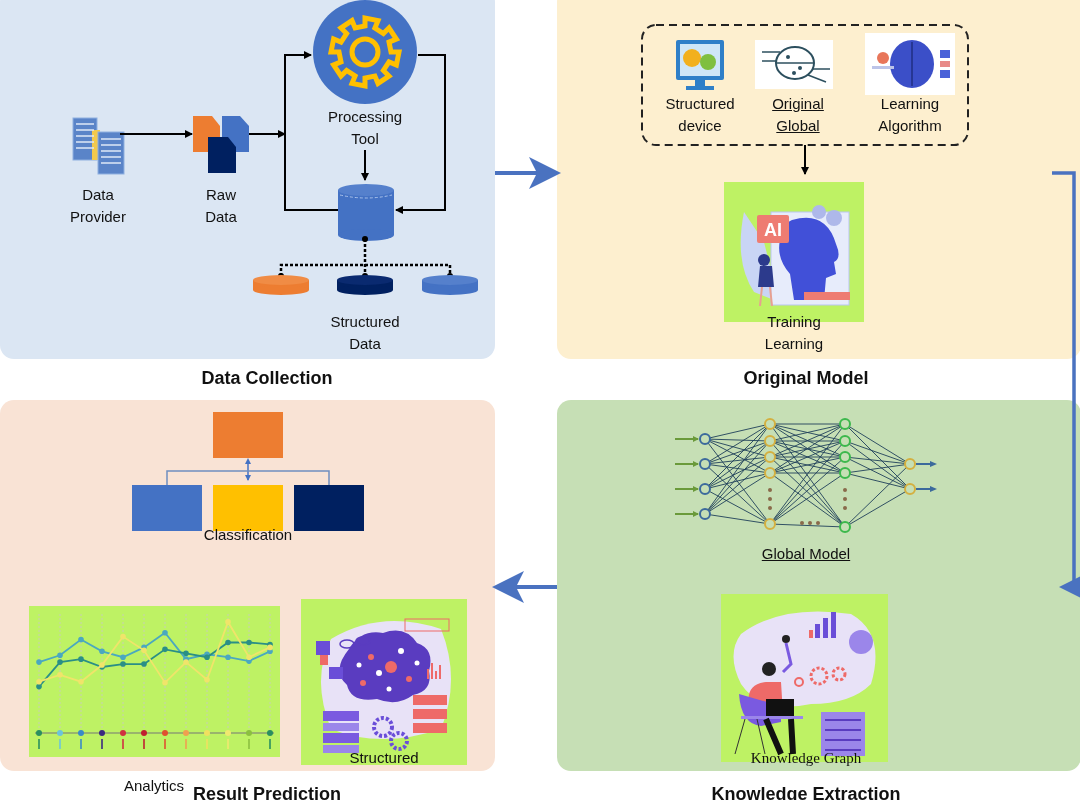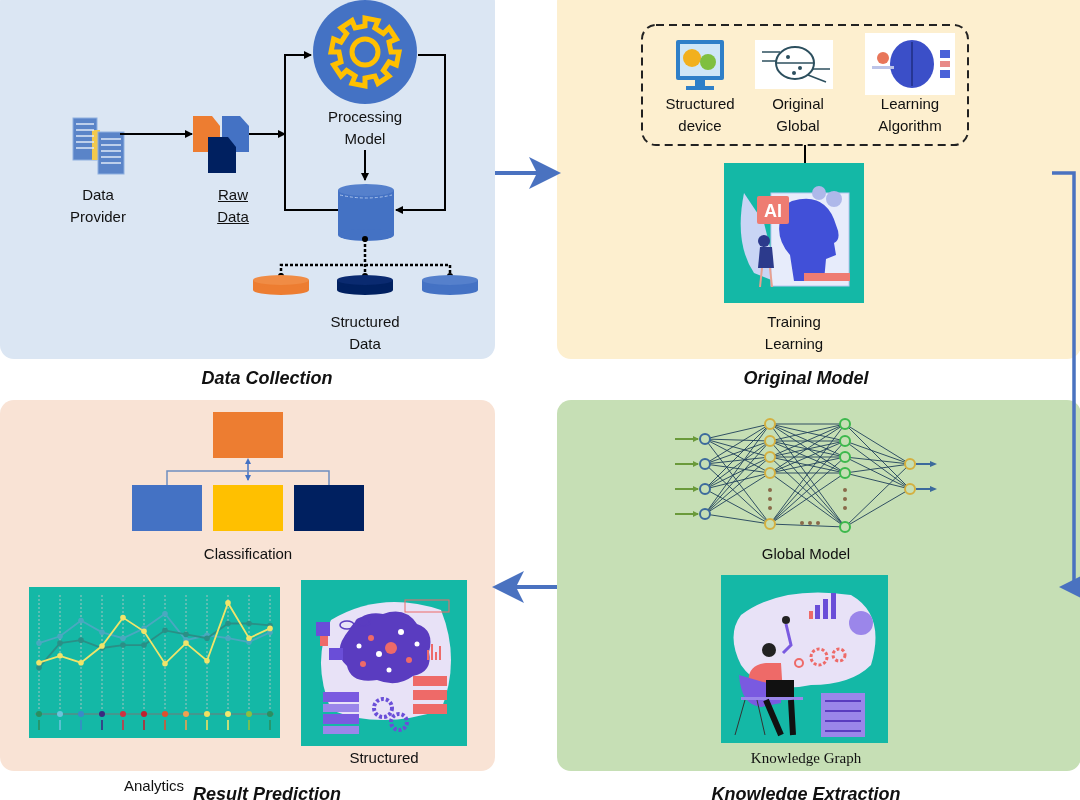--- a/index.html
+++ b/index.html
@@ -2,24 +2,24 @@
 <html><head>
 <meta charset="utf-8">
 <style>
   html,body{margin:0;padding:0;background:#ffffff;}
   body{width:1080px;height:800px;position:relative;overflow:hidden;font-family:"Liberation Sans",sans-serif;color:#111;}
   .panel{position:absolute;border-radius:14px;}
   #p-dc{left:0;top:-12px;width:495px;height:371px;background:#dbe6f3;}
   #p-tm{left:557px;top:-12px;width:524px;height:371px;background:#fdefcf;}
   #p-rp{left:0;top:400px;width:495px;height:371px;background:#f9e3d5;}
   #p-ke{left:557px;top:400px;width:524px;height:371px;background:#c6dfb5;}
-  .sec-title{position:absolute;font-weight:bold;font-size:18px;text-align:center;width:300px;font-style:italic;}
+  .sec-title{position:absolute;font-weight:bold;font-size:18px;text-align:center;width:300px;}
   .lbl{position:absolute;font-size:15px;text-align:center;line-height:22px;color:#111;}
   svg{position:absolute;overflow:visible;}
-  .imgbox{position:absolute;background:#14b8a6;}
+  .imgbox{position:absolute;background:#bef264;margin-top:19px;}
 </style>
 </head>
 <body>
 
 <div class="panel" id="p-dc"></div>
 <div class="panel" id="p-tm"></div>
 <div class="panel" id="p-rp"></div>
 <div class="panel" id="p-ke"></div>
 
 <div class="sec-title" style="left:117px;top:368px;">Data Collection</div>
@@ -109,27 +109,27 @@
   <g>
       <rect x="422" y="280" width="56" height="10" fill="#4472c4"></rect>
       <ellipse cx="450" cy="280" rx="28" ry="5" fill="#5580cc"></ellipse>
       <ellipse cx="450" cy="290" rx="28" ry="5" fill="#4472c4"></ellipse>
     </g>
 </svg>
 <div class="lbl" style="left:58px;top:184px;width:80px;">
     <div>Data</div>
     <div>Provider</div>
   </div>
-<div class="lbl" style="left:198px;top:184px;width:70px;text-decoration:underline;">
+<div class="lbl" style="left:186px;top:184px;width:70px;">
     <div>Raw</div>
     <div>Data</div>
   </div>
 <div class="lbl" style="left:315px;top:106px;width:100px;">
     <div>Processing</div>
-    <div>Model</div>
+    <div>Tool</div>
   </div>
 <div class="lbl" style="left:315px;top:311px;width:100px;">
     <div>Structured</div>
     <div>Data</div>
   </div>
 
 <svg width="540" height="360" style="left:540px;top:0;">
   <rect x="102" y="25" width="326" height="120" rx="14" fill="none" stroke="#222" stroke-width="2" stroke-dasharray="8,5"></rect>
 
   <g>
@@ -163,21 +163,21 @@
     <rect x="400" y="50" width="10" height="8" fill="#4a62d8"></rect>
     <rect x="400" y="61" width="10" height="6" fill="#e88a88"></rect>
     <rect x="400" y="70" width="10" height="8" fill="#4a62d8"></rect>
   </g>
   <line x1="265" y1="145" x2="265" y2="174" stroke="#000" stroke-width="2" marker-end="url(#blackhead)"></line>
 </svg>
 <div class="lbl" style="left:654px;top:93px;width:92px;">
     <div>Structured</div>
     <div>device</div>
   </div>
-<div class="lbl" style="left:752px;top:93px;width:92px;">
+<div class="lbl" style="left:752px;top:93px;width:92px;text-decoration:underline;">
     <div>Original</div>
     <div>Global</div>
   </div>
 <div class="lbl" style="left:864px;top:93px;width:92px;">
     <div>Learning</div>
     <div>Algorithm</div>
   </div>
 
 <div class="imgbox" style="left:724px;top:163px;width:140px;height:140px;">
   <svg width="140" height="140" style="left:0;top:0;">
@@ -203,21 +203,21 @@
 <svg width="495" height="140" style="left:0;top:405px;">
   <rect x="213" y="7" width="70" height="46" fill="#ed7d31"></rect>
   <line x1="248" y1="55" x2="248" y2="75" stroke="#4472c4" stroke-width="1.5"></line>
   <path d="M245,59 L248,53 L251,59 Z" fill="#4472c4"></path>
     <path d="M245,70 L248,76 L251,70 Z" fill="#4472c4"></path>
   <polyline points="167,80 167,66 329,66 329,80" fill="none" stroke="#6f8fc0" stroke-width="1.5"></polyline>
   <rect x="132" y="80" width="70" height="46" fill="#4472c4"></rect>
   <rect x="213" y="80" width="70" height="46" fill="#ffc000"></rect>
   <rect x="294" y="80" width="70" height="46" fill="#002060"></rect>
 </svg>
-<div class="lbl" style="left:148px;top:543px;width:200px;">Classification</div>
+<div class="lbl" style="left:148px;top:524px;width:200px;">Classification</div>
 
 <div class="imgbox" style="left:29px;top:587px;width:251px;height:151px;">
   <svg id="analytics-svg" width="251" height="151" style="left:0;top:0;">
       <line x1="10" y1="8" x2="10" y2="124" stroke="#c8c8c8" stroke-width="0.8" stroke-dasharray="2,2"></line>
       <line x1="31" y1="8" x2="31" y2="124" stroke="#c8c8c8" stroke-width="0.8" stroke-dasharray="2,2"></line>
       <line x1="52" y1="8" x2="52" y2="124" stroke="#c8c8c8" stroke-width="0.8" stroke-dasharray="2,2"></line>
       <line x1="73" y1="8" x2="73" y2="124" stroke="#c8c8c8" stroke-width="0.8" stroke-dasharray="2,2"></line>
       <line x1="94" y1="8" x2="94" y2="124" stroke="#c8c8c8" stroke-width="0.8" stroke-dasharray="2,2"></line>
       <line x1="115" y1="8" x2="115" y2="124" stroke="#c8c8c8" stroke-width="0.8" stroke-dasharray="2,2"></line>
       <line x1="136" y1="8" x2="136" y2="124" stroke="#c8c8c8" stroke-width="0.8" stroke-dasharray="2,2"></line>
@@ -423,21 +423,21 @@
     <circle cx="110" cy="80" r="2" fill="#8a6a4a"></circle>
     <circle cx="110" cy="89" r="2" fill="#8a6a4a"></circle>
     <circle cx="110" cy="98" r="2" fill="#8a6a4a"></circle>
     <circle cx="185" cy="80" r="2" fill="#8a6a4a"></circle>
     <circle cx="185" cy="89" r="2" fill="#8a6a4a"></circle>
     <circle cx="185" cy="98" r="2" fill="#8a6a4a"></circle>
     <circle cx="142" cy="113" r="2" fill="#8a6a4a"></circle>
     <circle cx="150" cy="113" r="2" fill="#8a6a4a"></circle>
     <circle cx="158" cy="113" r="2" fill="#8a6a4a"></circle>
   </svg>
-<div class="lbl" style="left:706px;top:543px;width:200px;">Global Model</div>
+<div class="lbl" style="left:706px;top:543px;width:200px;text-decoration:underline;">Global Model</div>
 
 <div class="imgbox" style="left:721px;top:575px;width:167px;height:168px;">
   <svg width="167" height="168" style="left:0;top:0;">
     <path d="M20,40 Q60,10 130,20 Q165,40 150,90 Q130,110 90,110 Q40,120 20,90 Q5,60 20,40 Z" fill="#e8e2f7"></path>
     <g fill="#6a4ed8">
         <rect x="94" y="30" width="5" height="14"></rect>
         <rect x="102" y="24" width="5" height="20"></rect>
         <rect x="110" y="18" width="5" height="26"></rect>
       </g>
     <rect x="88" y="36" width="4" height="8" fill="#ee6a68"></rect>

